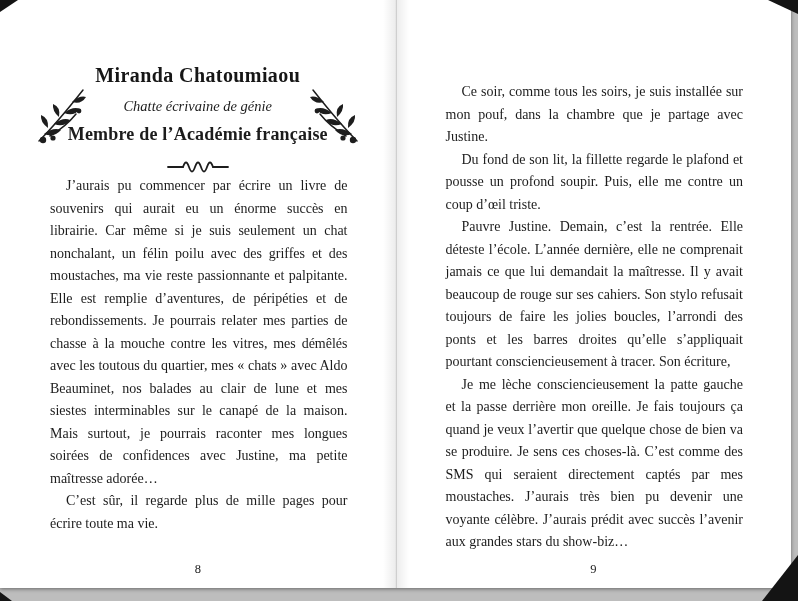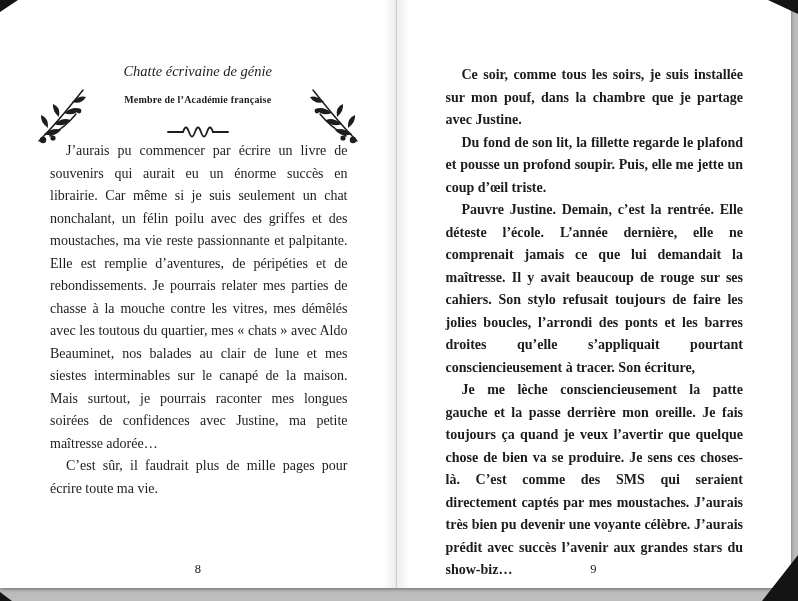--- a/index.html
+++ b/index.html
@@ -56,21 +56,21 @@
   }
   .book-subtitle{
     margin-top:9px;
     font-style:italic;
     font-size:14.5px;
     line-height:18px;
   }
   .book-affiliation{
     margin-top:11px;
     font-weight:700;
-    font-size:10px;
+    font-size:18px;
     line-height:17px;
     letter-spacing:.2px;
   }
   .branch{
     position:absolute;
     width:54px;height:62px;
     top:22px;
   }
   .branch.left{left:34px;}
   .branch.right{right:34px;transform:scaleX(-1);}
@@ -81,21 +81,21 @@
   }
   
   .body-text{
     margin:0 48px 0 50px;
     text-align:justify;
     font-size:14px;
     line-height:22.5px;
     hyphens:auto;-webkit-hyphens:auto;
   }
   .lp .body-text{}
-  .rp .body-text{margin-top:64px;font-weight:bold;}
+  .rp .body-text{margin-top:81px;}
   .body-text p{
     margin:0;
     text-indent:16px;
   }
   .folio{
     position:absolute;
     left:0;right:0;bottom:11px;
     text-align:center;
     font-size:12.5px;
     color:#222;
@@ -148,46 +148,47 @@
             <path d="M30 29 q9 -7 16 -4 q-6 8 -16 4 z"></path>
             <path d="M38 18 q8 -7 14 -5 q-5 8 -14 5 z"></path>
             <path d="M14 44 q-8 -6 -7 -13 q8 3 7 13 z"></path>
             <path d="M25 33 q-7 -6 -6 -13 q8 3 6 13 z"></path>
             <circle cx="9" cy="56" r="3.2"></circle>
             <circle cx="19" cy="54" r="2.6"></circle>
             <circle cx="45" cy="27" r="2.4"></circle>
           </g>
         </svg>
 
+        <h1 class="book-title">Miranda Chatoumiaou</h1>
 
         <div class="book-subtitle">Chatte écrivaine de génie</div>
 
         <div class="book-affiliation">Membre de l’Académie française</div>
       </header>
 
       <svg class="divider" viewBox="0 0 64 16" aria-hidden="true">
         <g stroke="#1d1d1d" fill="none" stroke-width="1.8" stroke-linecap="round">
           <path d="M2 8 H 17"></path>
           <path d="M47 8 H 62"></path>
           <path d="M17 8 c 2 -6 4 -6 6 0 s 4 6 6 0 4 -6 6 0 4 6 6 0 4 -6 6 0"></path>
         </g>
       </svg>
 
       <div class="body-text">
         <p>J’aurais pu commencer par écrire un livre de souvenirs qui aurait eu un énorme succès en librairie. Car même si je suis seulement un chat nonchalant, un félin poilu avec des griffes et des moustaches, ma vie reste passionnante et palpitante. Elle est remplie d’aventures, de péripéties et de rebondissements. Je pourrais relater mes parties de chasse à la mouche contre les vitres, mes démêlés avec les toutous du quartier, mes « chats » avec Aldo Beauminet, nos balades au clair de lune et mes siestes interminables sur le canapé de la maison. Mais surtout, je pourrais raconter mes longues soirées de confidences avec Justine, ma petite maîtresse adorée…</p>
-        <p>C’est sûr, il faudrait plus de mille pages pour écrire toute ma vie.</p>
+        <p>C’est sûr, il regarde plus de mille pages pour écrire toute ma vie.</p>
       </div>
 
       <div class="folio">8</div>
     </section>
 
     <section class="page rp">
       <div class="body-text">
         <p>Ce soir, comme tous les soirs, je suis installée sur mon pouf, dans la chambre que je partage avec Justine.</p>
-        <p>Du fond de son lit, la fillette regarde le plafond et pousse un profond soupir. Puis, elle me jette un coup d’œil triste.</p>
+        <p>Du fond de son lit, la fillette regarde le plafond et pousse un profond soupir. Puis, elle me contre un coup d’œil triste.</p>
         <p>Pauvre Justine. Demain, c’est la rentrée. Elle déteste l’école. L’année dernière, elle ne comprenait jamais ce que lui demandait la maîtresse. Il y avait beaucoup de rouge sur ses cahiers. Son stylo refusait toujours de faire les jolies boucles, l’arrondi des ponts et les barres droites qu’elle s’appliquait pourtant consciencieusement à tracer. Son écriture,</p>
         <p>Je me lèche consciencieusement la patte gauche et la passe derrière mon oreille. Je fais toujours ça quand je veux l’avertir que quelque chose de bien va se produire. Je sens ces choses-là. C’est comme des SMS qui seraient directement captés par mes moustaches. J’aurais très bien pu devenir une voyante célèbre. J’aurais prédit avec succès l’avenir aux grandes stars du show-biz…</p>
       </div>
 
       <div class="folio">9</div>
     </section>
 
     <div class="gutter"></div>
   </div>
 

